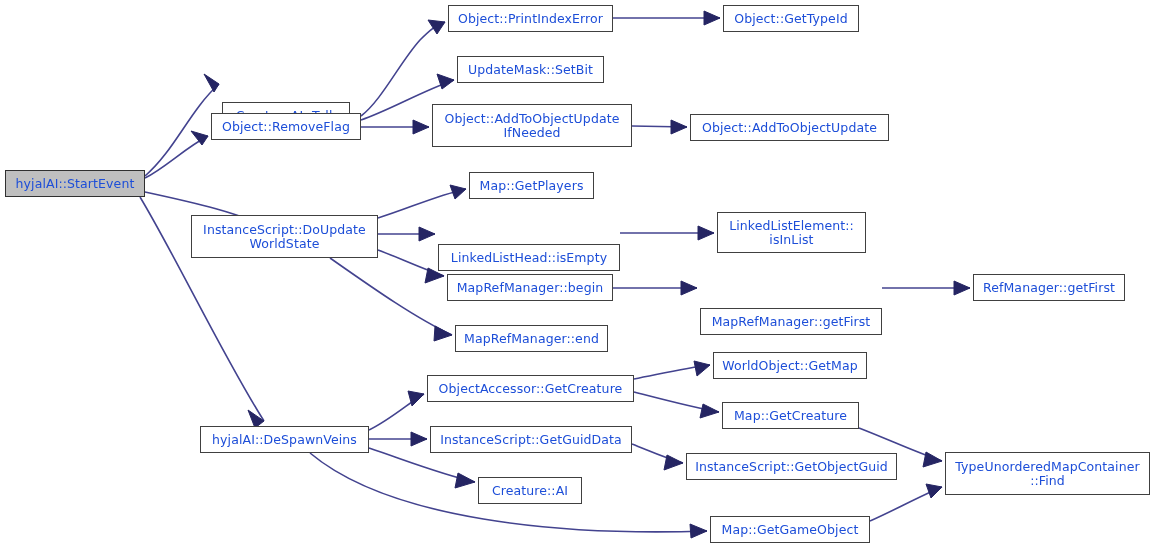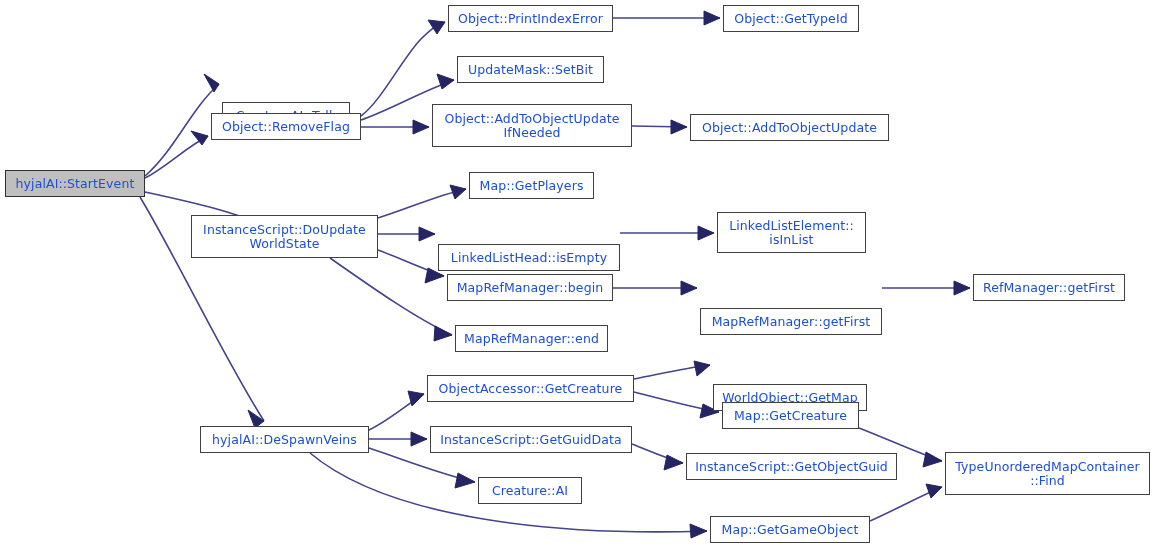--- a/index.html
+++ b/index.html
@@ -128,20 +128,20 @@
       <div class="node" style="left: 717px; top: 212px; width: 149px; height: 41px;">LinkedListElement::
 isInList</div>
       <div class="node" style="left: 447px; top: 274px; width: 166px; height: 27px;">MapRefManager::begin</div>
       <div class="node" style="left: 700px; top: 274px; width: 182px; height: 27px; margin-top: 34px;">MapRefManager::getFirst</div>
       <div class="node" style="left: 973px; top: 274px; width: 152px; height: 27px;">RefManager::getFirst</div>
       <div class="node" style="left: 455px; top: 325px; width: 153px; height: 27px;">MapRefManager::end</div>
       <div class="node" style="left: 200px; top: 426px; width: 169px; height: 27px;">hyjalAI::DeSpawnVeins</div>
       <div class="node" style="left: 427px; top: 375px; width: 207px; height: 27px;">ObjectAccessor::GetCreature</div>
       <div class="node" style="left: 430px; top: 426px; width: 202px; height: 27px;">InstanceScript::GetGuidData</div>
       <div class="node" style="left: 478px; top: 477px; width: 104px; height: 27px;">Creature::AI</div>
-      <div class="node" style="left: 713px; top: 352px; width: 154px; height: 27px; margin-top: 32px;">WorldObject::GetMap</div>
+      <div class="node" style="left: 713px; top: 352px; width: 154px; height: 27px;">WorldObject::GetMap</div>
       <div class="node" style="left: 722px; top: 402px; width: 137px; height: 27px;">Map::GetCreature</div>
       <div class="node" style="left: 686px; top: 453px; width: 211px; height: 27px;">InstanceScript::GetObjectGuid</div>
       <div class="node" style="left: 945px; top: 452px; width: 205px; height: 43px;">TypeUnorderedMapContainer
 ::Find</div>
       <div class="node" style="left: 710px; top: 516px; width: 160px; height: 27px; text-align: right;">Map::GetGameObject</div>
     </div>
 </div>
 
 </body></html>

